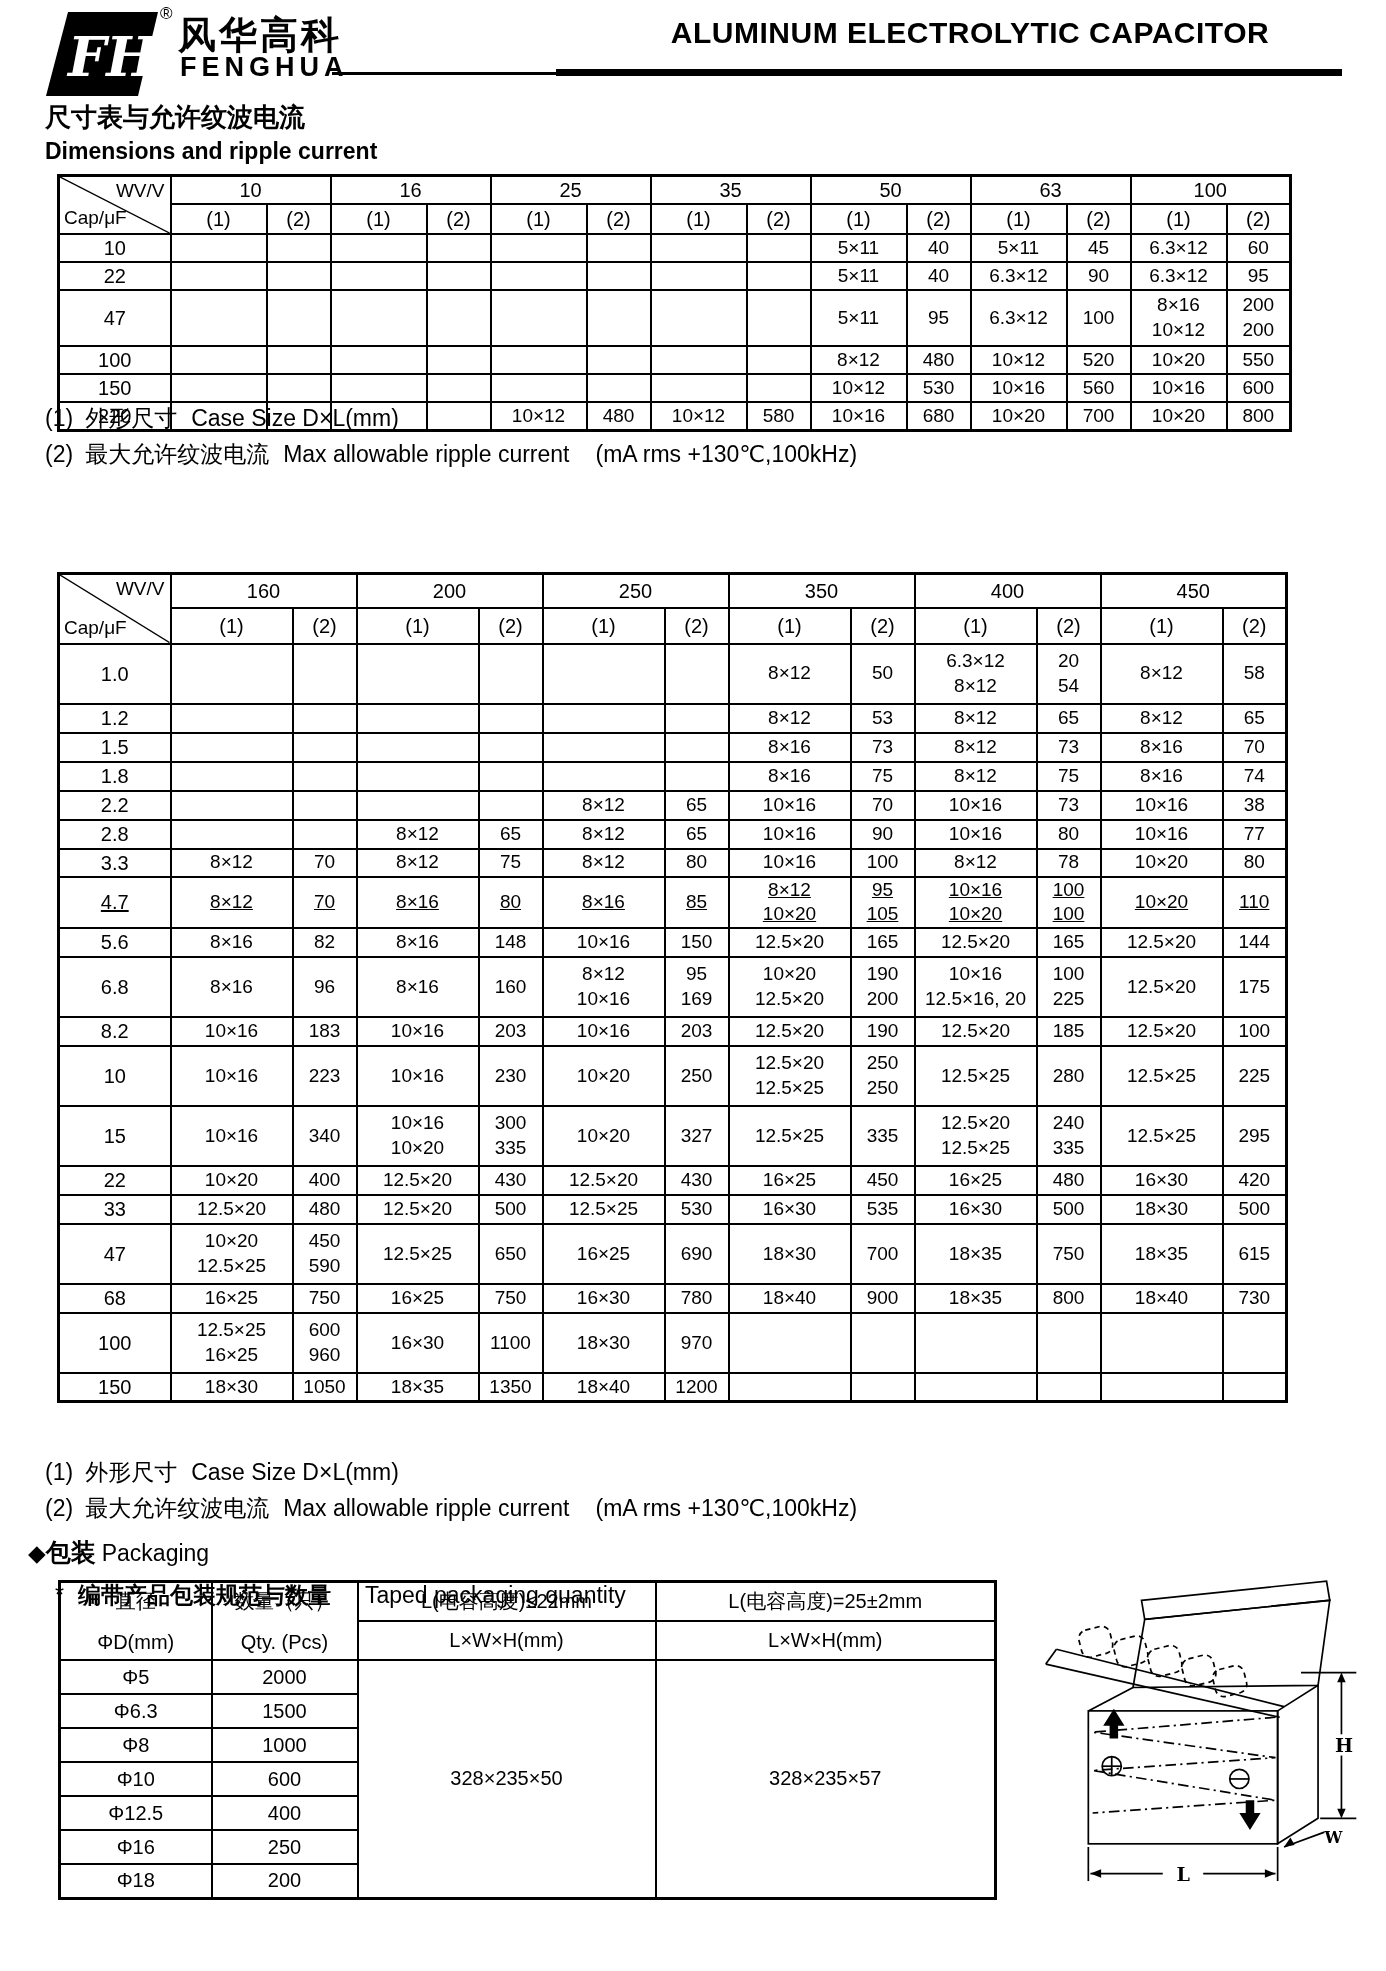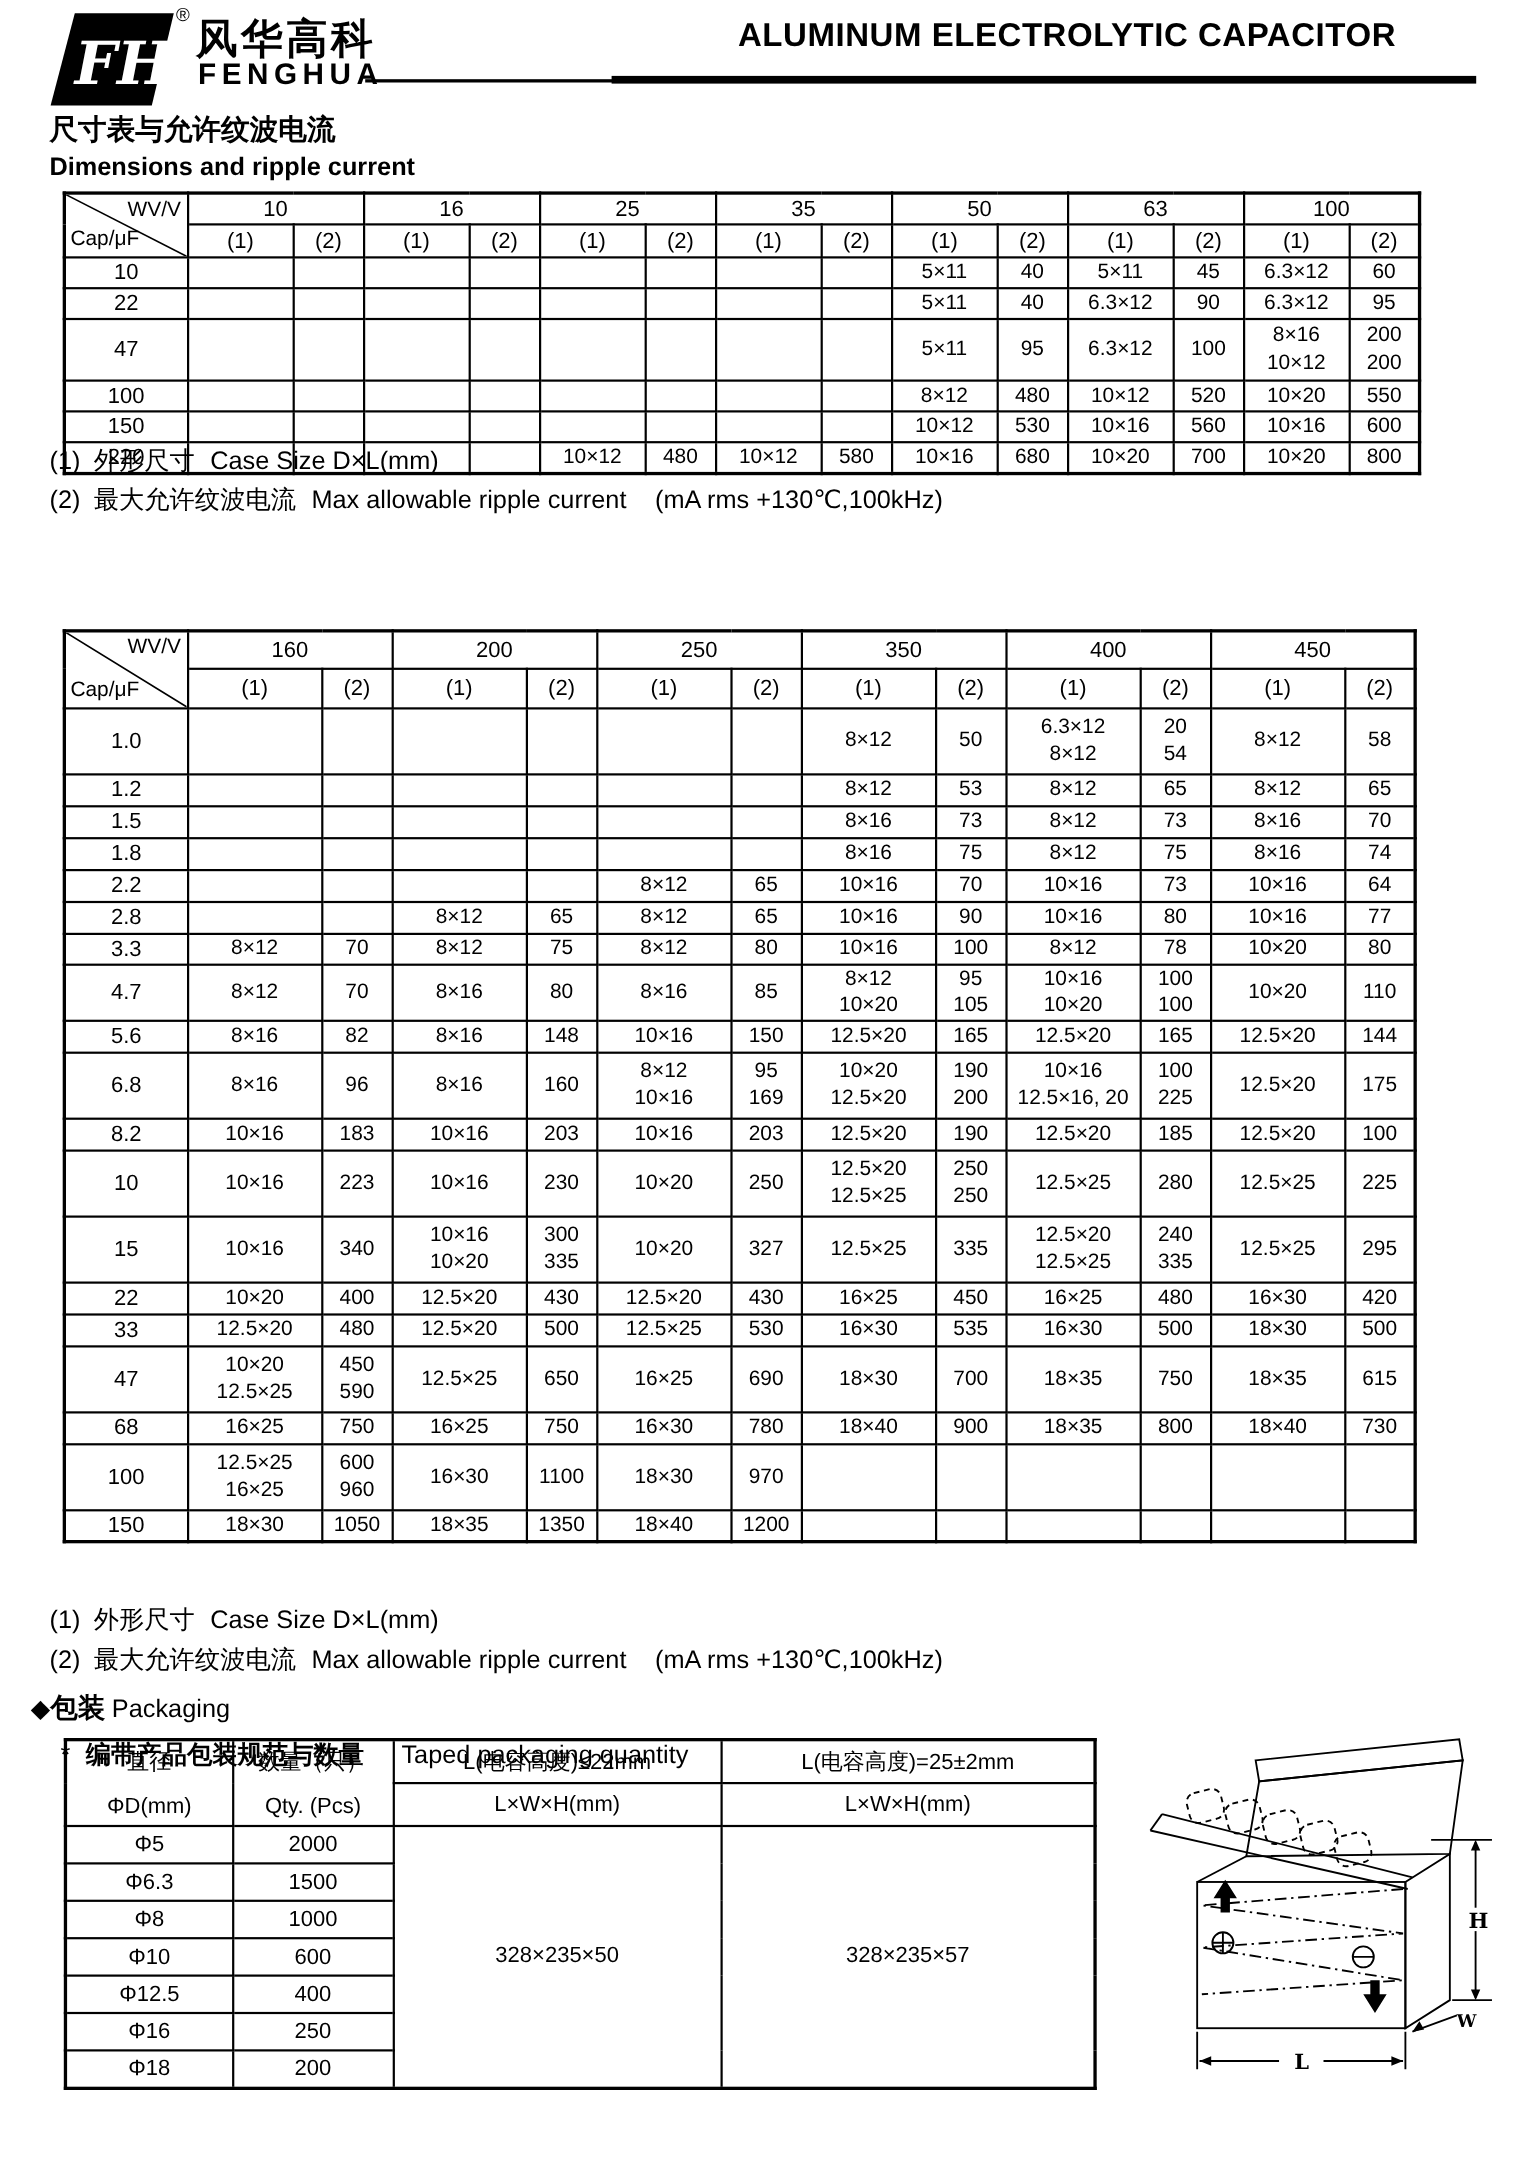--- a/index.html
+++ b/index.html
@@ -352,21 +352,21 @@
           <td></td>
           <td></td>
           <td></td>
           <td>8×12</td>
           <td>65</td>
           <td>10×16</td>
           <td>70</td>
           <td>10×16</td>
           <td>73</td>
           <td>10×16</td>
-          <td>64</td>
+          <td>38</td>
         </tr>
         <tr style="height: 29px;">
           <th>2.8</th>
           <td></td>
           <td></td>
           <td>8×12</td>
           <td>65</td>
           <td>8×12</td>
           <td>65</td>
           <td>10×16</td>
@@ -384,21 +384,21 @@
           <td>75</td>
           <td>8×12</td>
           <td>80</td>
           <td>10×16</td>
           <td>100</td>
           <td>8×12</td>
           <td>78</td>
           <td>10×20</td>
           <td>80</td>
         </tr>
-        <tr style="height: 48px;">
+        <tr style="height: 48px; text-decoration: underline;">
           <th>4.7</th>
           <td>8×12</td>
           <td>70</td>
           <td>8×16</td>
           <td>80</td>
           <td>8×16</td>
           <td>85</td>
           <td>8×12
 10×20</td>
           <td>95

